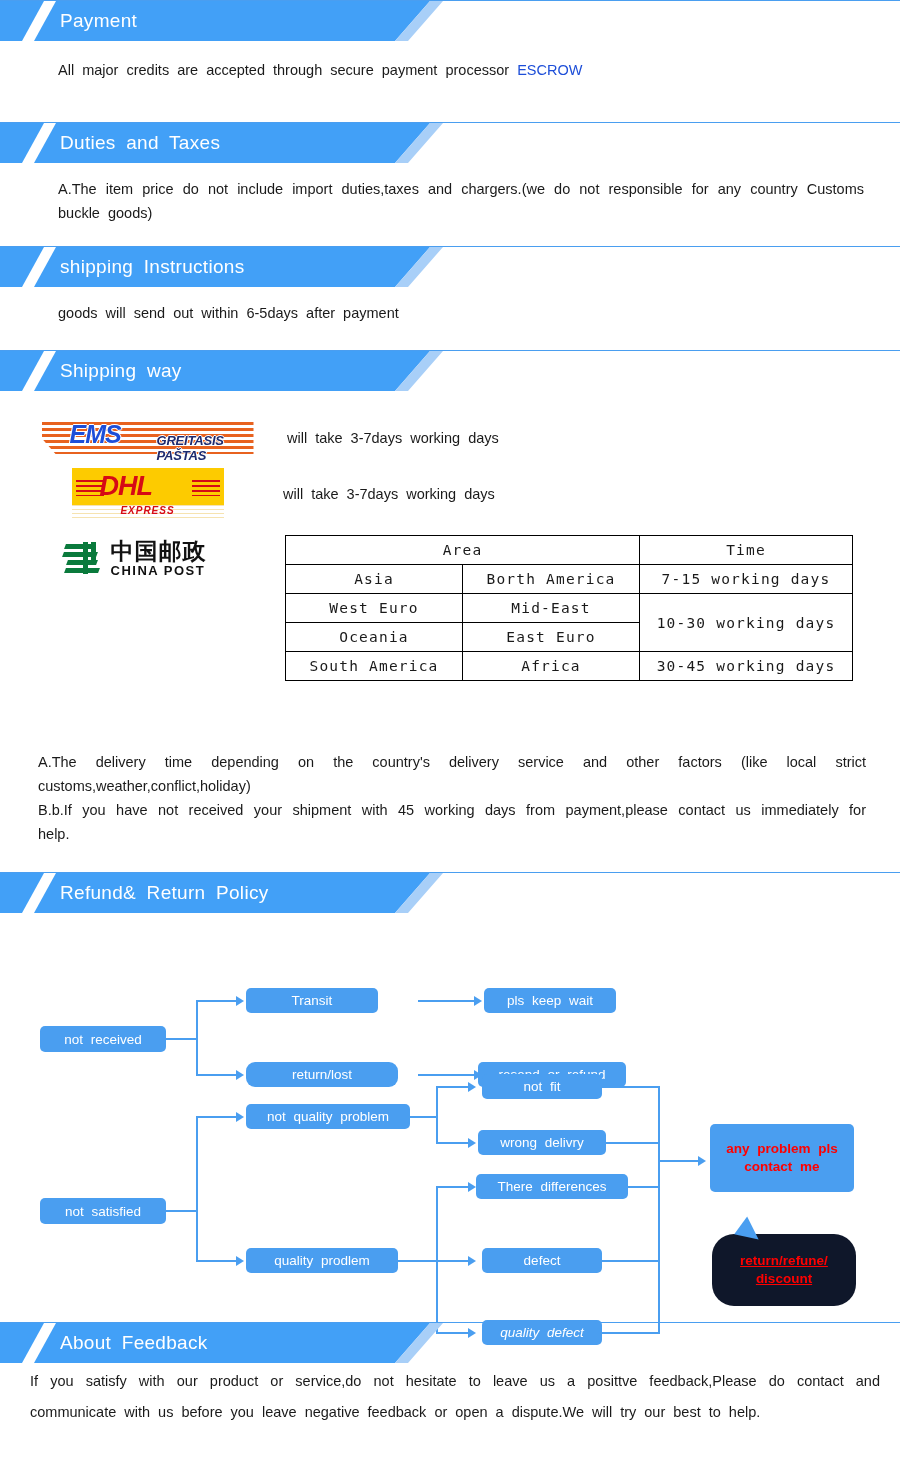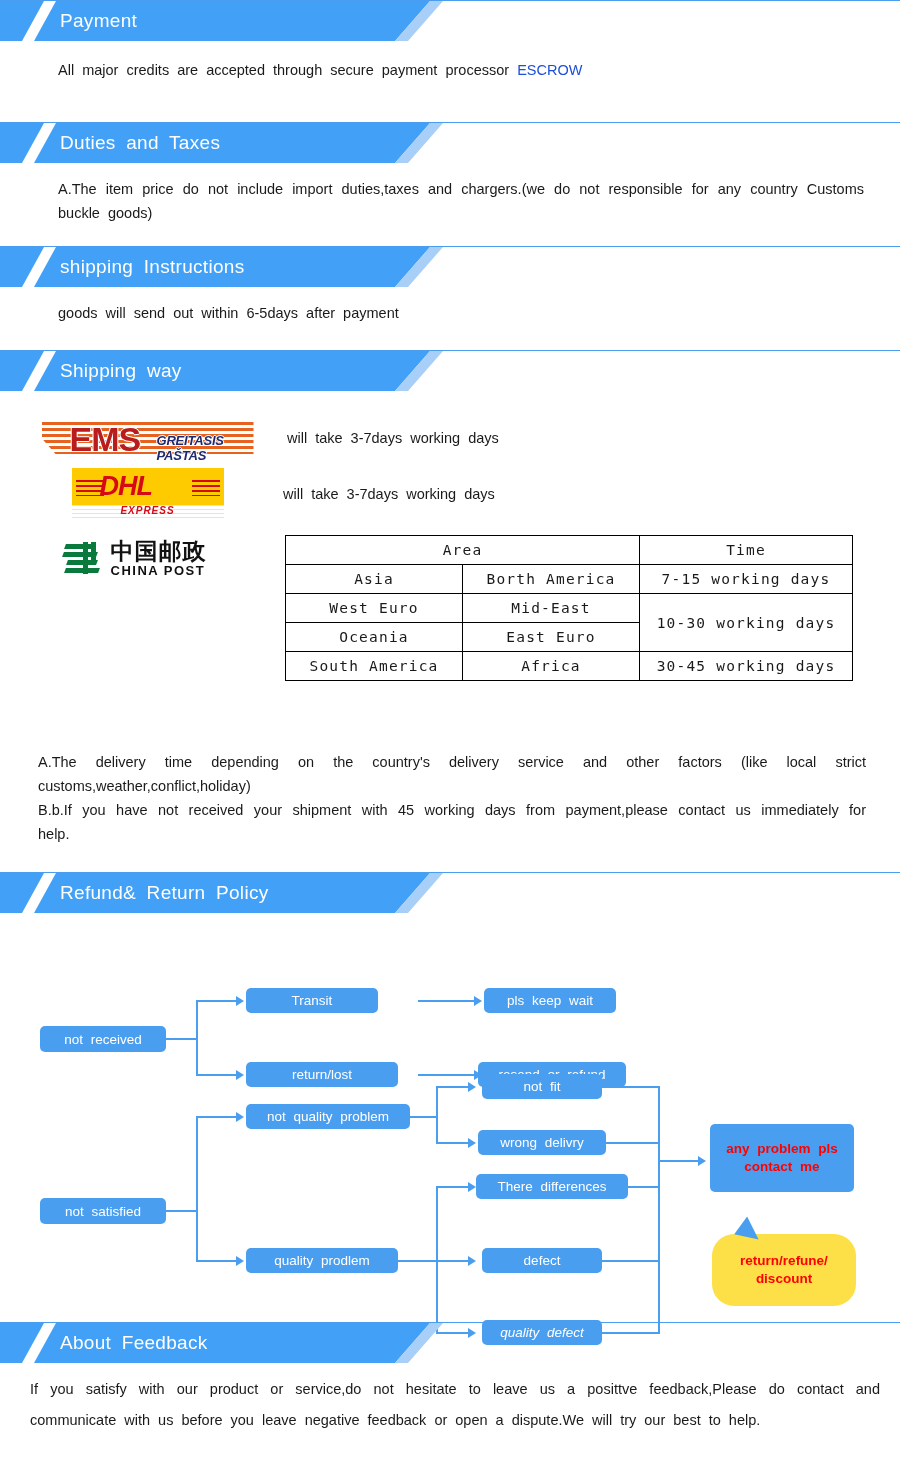--- a/index.html
+++ b/index.html
@@ -57,22 +57,22 @@
   
   .ship-row{display:flex;align-items:center;}
   .logo-slot{width:215px;display:flex;justify-content:center;align-items:center;}
 
   
   .ems{position:relative;width:212px;height:36px;}
   .ems .stripes{position:absolute;left:0;top:2px;width:212px;height:32px;
     background:repeating-linear-gradient(to bottom,#e8621f 0 3px,#ffffff 3px 6px);
     -webkit-clip-path:polygon(0 0,212px 0,212px 32px,14px 32px,0 16px);
     clip-path:polygon(0 0,212px 0,212px 32px,14px 32px,0 16px);}
-  .ems .emstxt{position:absolute;left:28px;top:0px;font-weight:bold;
-    font-size:34px;color:#b91c1c;letter-spacing:-1px;
+  .ems .emstxt{position:absolute;left:28px;top:0px;font-weight:bold;font-style:italic;
+    font-size:25px;color:#1d4ed8;letter-spacing:-1px;
     text-shadow:1px 0 0 #fff,-1px 0 0 #fff,0 1px 0 #fff,0 -1px 0 #fff;}
   .ems .sub{position:absolute;left:115px;top:13px;font-weight:bold;font-style:italic;
     font-size:13px;color:#1f2a6e;letter-spacing:-.2px;
     text-shadow:1px 0 0 #fff,-1px 0 0 #fff,0 1px 0 #fff,0 -1px 0 #fff;}
 
   
   .dhl{position:relative;width:152px;height:52px;background:#ffffff;}
   .dhl .ybox{position:absolute;left:0;top:0;width:152px;height:37px;background:#fdcb00;}
   .dhl .dhltxt{position:absolute;left:28px;top:3px;font-weight:bold;font-style:italic;
     font-size:27px;color:#d60a15;letter-spacing:-1px;}
@@ -117,23 +117,23 @@
   .fbox.redtxt{color:#ff0000;font-weight:bold;}
   .ln{position:absolute;background:#4a9ef0;}
   .lnh{height:2px;}
   .lnv{width:2px;}
   .arrowhead{
     position:absolute;width:0;height:0;
     border-top:5px solid transparent;border-bottom:5px solid transparent;
     border-left:8px solid #4a9ef0;
   }
   .bubble{
-    position:absolute;background:#fde047;border-radius:22px;
+    position:absolute;background:#0f172a;border-radius:22px;
     color:#ff0000;font-weight:bold;font-size:13.5px;text-align:right;
-    display:flex;align-items:center;justify-content:center;line-height:18px;
+    display:flex;align-items:center;justify-content:center;line-height:18px;text-decoration:underline;
   }
   .bubble .tail{
     position:absolute;top:-17px;left:24px;width:0;height:0;
     border-left:9px solid transparent;border-right:16px solid transparent;
     border-bottom:20px solid #4a9ef0;
     transform:rotate(12deg);
   }
 </style>
 </head>
 <body>
@@ -275,21 +275,21 @@
       <div class="fbox" style="left:40px;top:104px;width:126px;height:26px;">not  received</div>
       <div class="ln lnh" style="left:166px;top:116px;width:32px;"></div>
       <div class="ln lnv" style="left:196px;top:78px;height:76px;"></div>
 
       <div class="ln lnh" style="left:196px;top:78px;width:42px;"></div>
       <div class="arrowhead" style="left:236px;top:74px;"></div>
       <div class="ln lnh" style="left:196px;top:152px;width:42px;"></div>
       <div class="arrowhead" style="left:236px;top:148px;"></div>
 
       <div class="fbox" style="left:246px;top:66px;width:132px;height:25px;">Transit</div>
-      <div class="fbox" style="left:246px;top:140px;width:152px;height:25px;">return/lost</div>
+      <div class="fbox" style="left:246px;top:140px;width:152px;height:25px;border-radius:9px;">return/lost</div>
 
       <div class="ln lnh" style="left:418px;top:78px;width:58px;"></div>
       <div class="arrowhead" style="left:474px;top:74px;"></div>
       <div class="ln lnh" style="left:418px;top:152px;width:58px;"></div>
       <div class="arrowhead" style="left:474px;top:148px;"></div>
 
       <div class="fbox" style="left:484px;top:66px;width:132px;height:25px;">pls  keep  wait</div>
       <div class="fbox" style="left:478px;top:140px;width:148px;height:25px;">resend  or  refund</div>
 
       <div class="fbox" style="left:40px;top:276px;width:126px;height:26px;">not  satisfied</div>
@@ -351,16 +351,16 @@
   </div>
 
   <div class="sec" style="position:absolute;top:1322px;left:0;">
     <div class="rule"></div>
     <div class="banner">
       <div class="bg"></div>
       <div class="accent"></div>
       <div class="slash"></div>
       <div class="btitle">About  Feedback</div>
     </div>
-    <div class="body-txt" style="position:absolute;top:52px;left:30px;width:850px;line-height:31px;">If  you  satisfy  with  our  product  or  service,do  not  hesitate  to  leave  us  a  posittve  feedback,Please  do  contact  and  communicate  with  us  before  you  leave  negative  feedback  or  open  a  dispute.We  will  try  our  best  to  help.</div>
+    <div class="body-txt" style="position:absolute;top:44px;left:30px;width:850px;line-height:31px;">If  you  satisfy  with  our  product  or  service,do  not  hesitate  to  leave  us  a  posittve  feedback,Please  do  contact  and  communicate  with  us  before  you  leave  negative  feedback  or  open  a  dispute.We  will  try  our  best  to  help.</div>
   </div>
 
 </div>
 
 </body></html>

